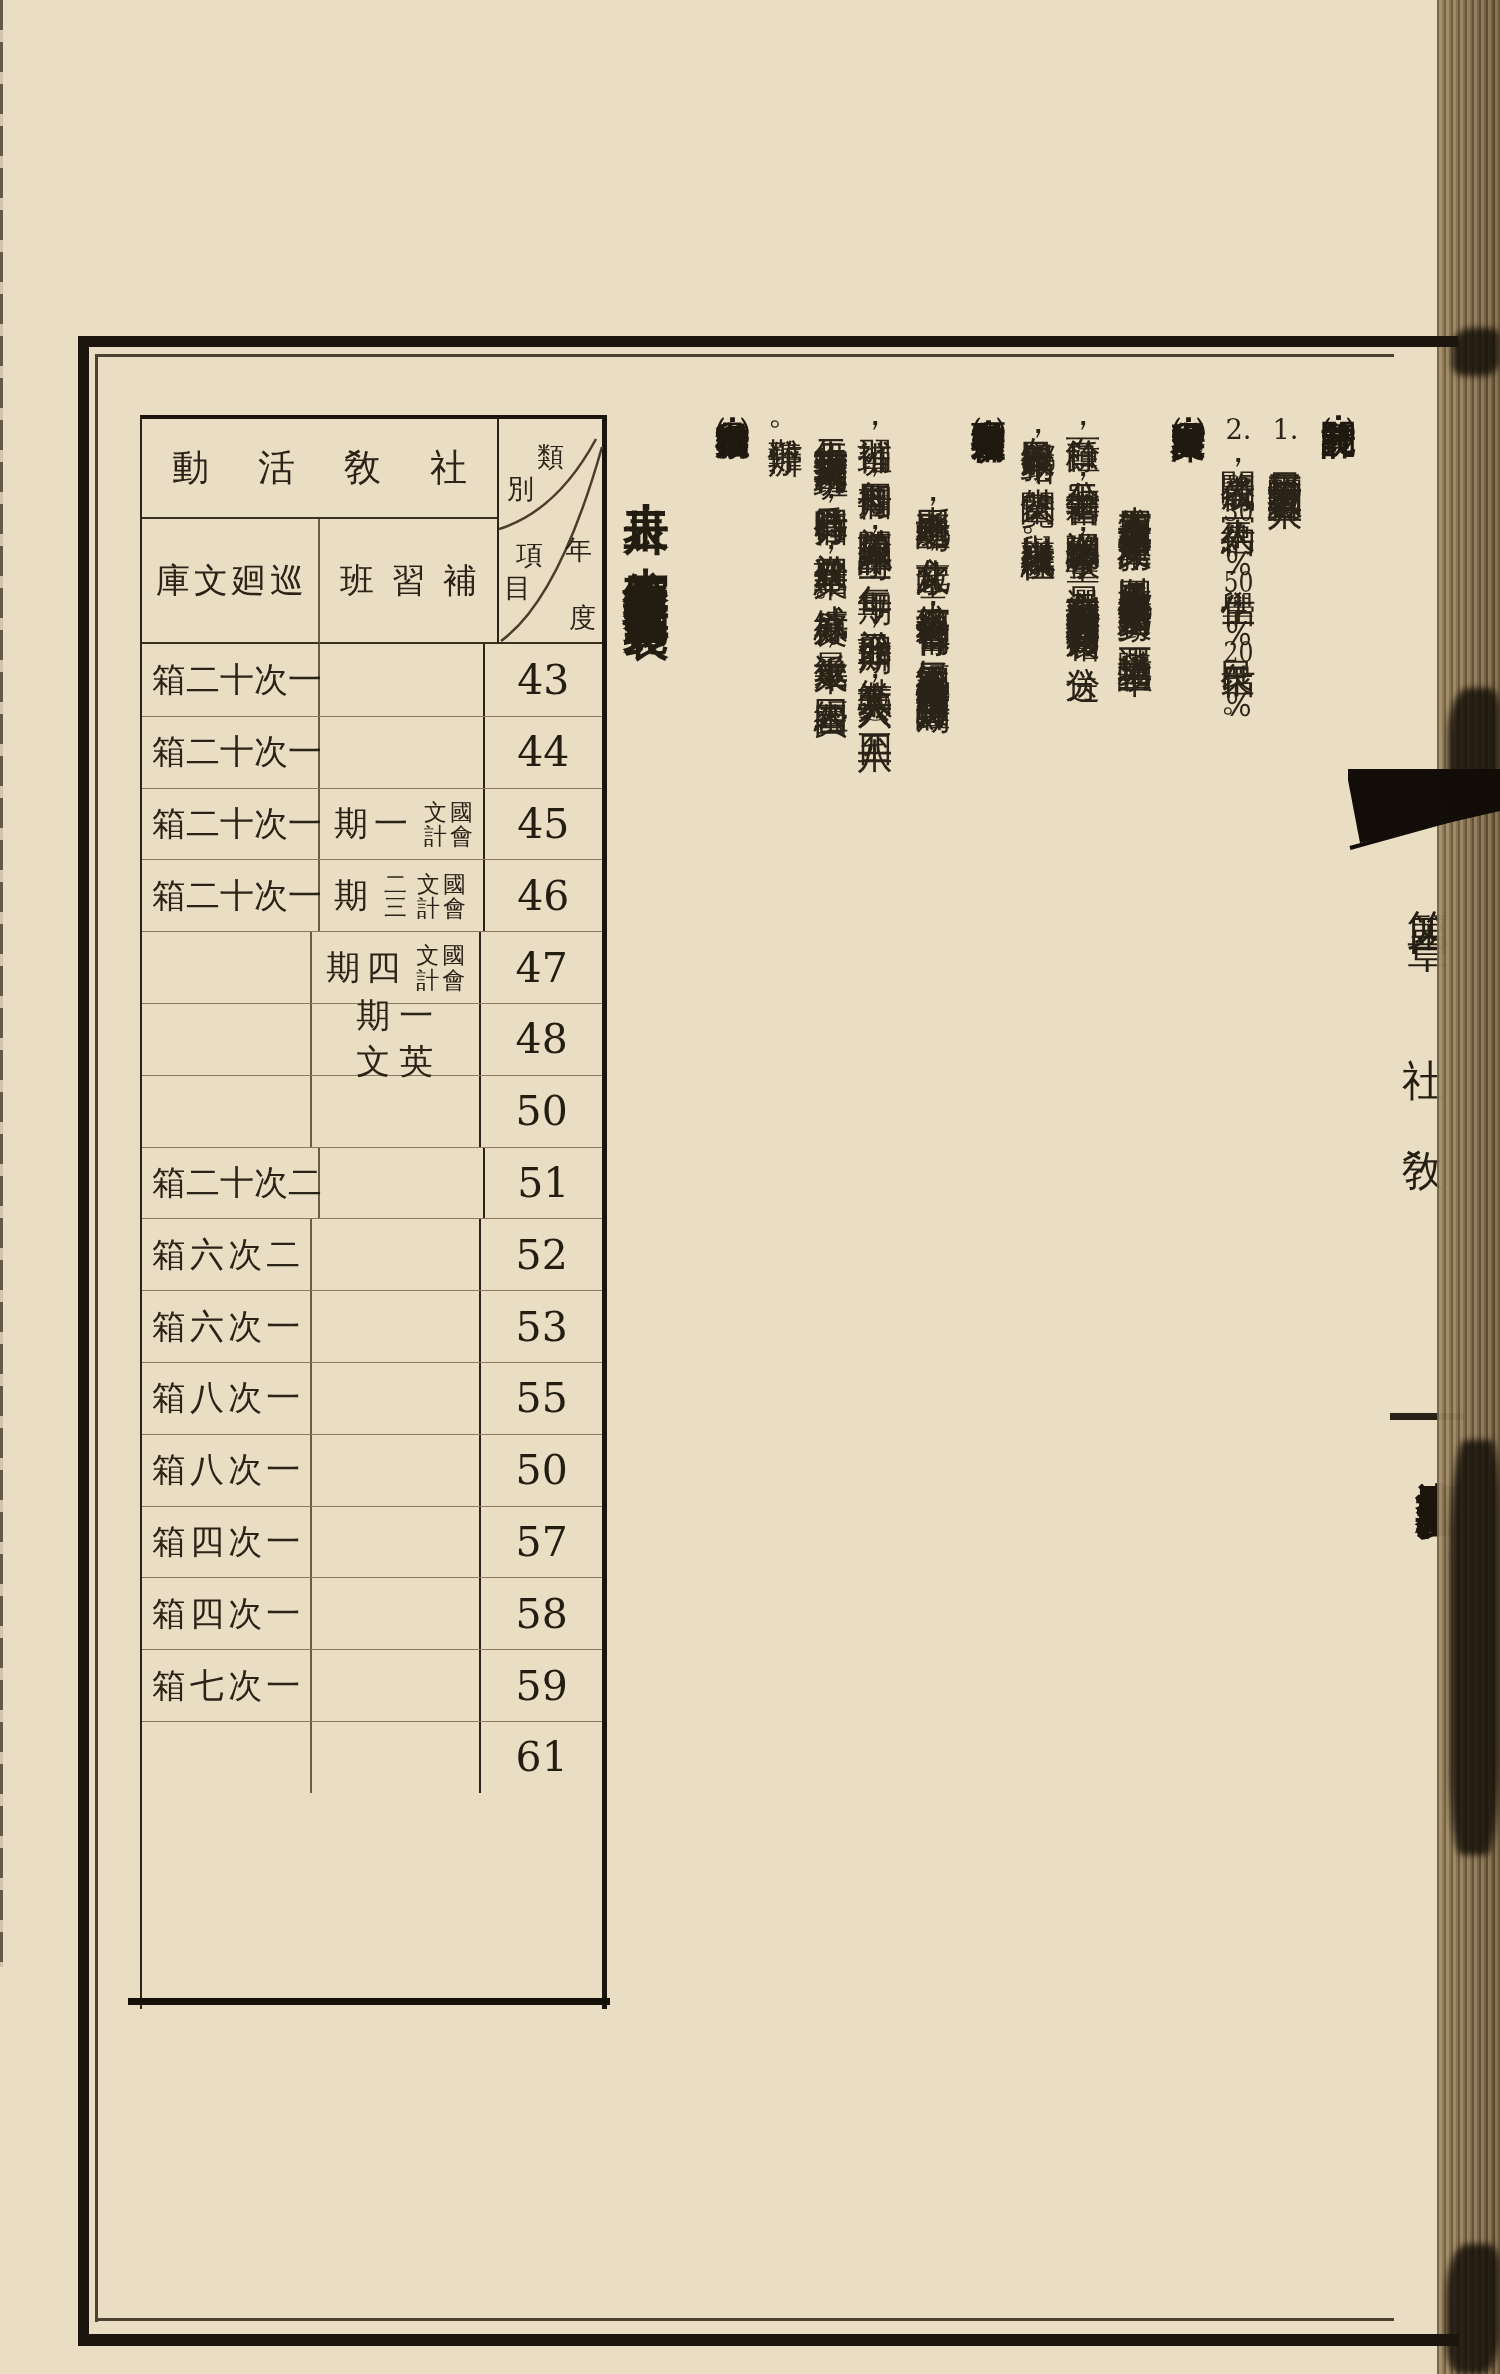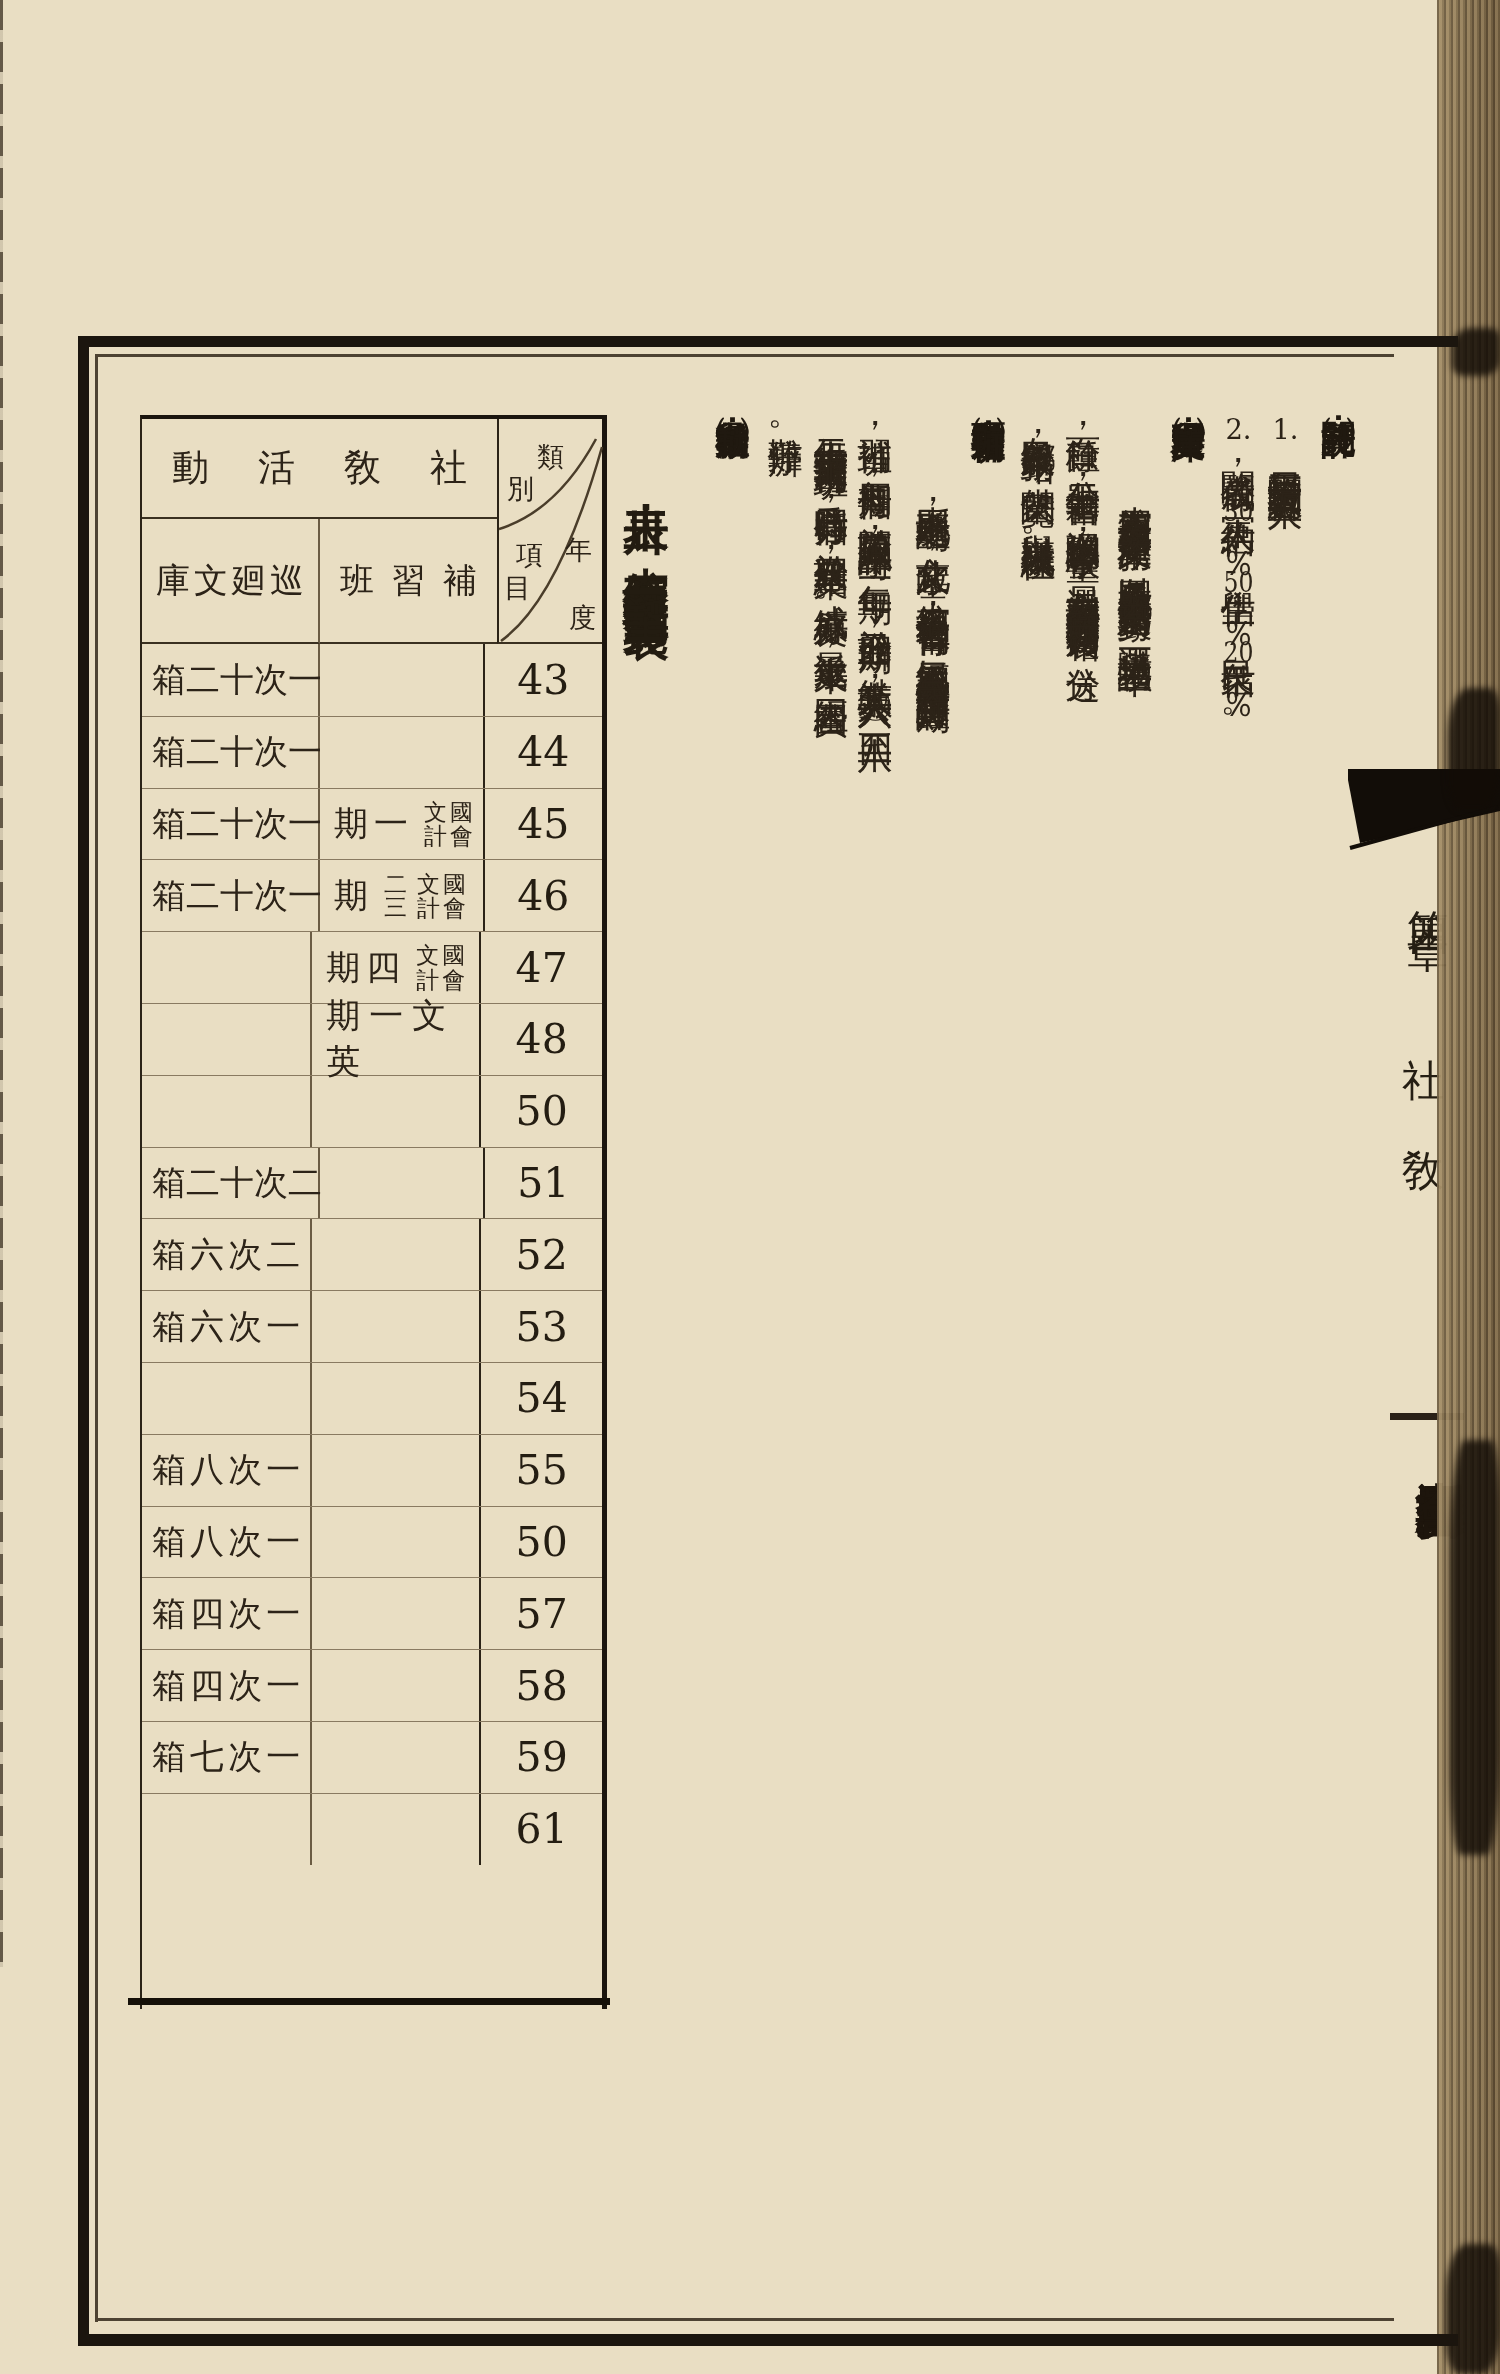--- a/index.html
+++ b/index.html
@@ -73,21 +73,21 @@
   .trow{display:flex;height:71.8px;box-sizing:border-box;border-top:1px solid rgba(96,80,56,.7);}
   .trow:first-child{border-top:none;}
   .cell-x{width:178px;box-sizing:border-box;border-right:2px solid #6b5c44;display:flex;align-items:center;
     justify-content:space-between;padding:0 10px;font-size:34px;color:#2c2318;}
   .cell-b{width:177px;box-sizing:border-box;border-right:2px solid #2b2317;display:flex;align-items:center;
     gap:10px;padding-left:14px;font-size:34px;color:#2c2318;}
   .cell-y{width:127px;display:flex;align-items:center;justify-content:center;font-size:41px;color:#241d12;}
   .stack{display:flex;flex-direction:column;line-height:1.05;font-size:23px;letter-spacing:3px;}
   .numstack{display:flex;flex-direction:column;line-height:1.0;font-size:23px;}
   .lead{letter-spacing:6px;}
-  .bline{letter-spacing:9px;}
+  .bline{letter-spacing:9px;margin-left:30px;}
 
   
   .chapter{position:absolute;left:1400px;top:876px;writing-mode:vertical-rl;text-orientation:upright;
     font-size:42px;letter-spacing:10px;color:#251e13;z-index:1;}
   .chword1{position:absolute;left:1402px;top:1053px;font-size:42px;color:#251e13;z-index:1;}
   .chword2{position:absolute;left:1402px;top:1143px;font-size:42px;color:#251e13;z-index:1;}
   .spinebar{position:absolute;left:1390px;top:1413px;width:74px;height:7px;background:#2a2117;z-index:1;}
   .spine-title{position:absolute;left:1416px;top:1442px;writing-mode:vertical-rl;text-orientation:upright;
     font-size:49px;font-weight:bold;letter-spacing:1px;color:#1d150c;z-index:1;line-height:1;}
   .tab-svg{position:absolute;left:1340px;top:755px;z-index:2;}
@@ -273,25 +273,20 @@
           <div class="cell-x">
             <span>箱</span>
             <span>六</span>
             <span>次</span>
             <span>一</span>
           </div>
           <div class="cell-b"></div>
           <div class="cell-y">53</div>
         </div>
         <div class="trow">
-          <div class="cell-x"></div>
-          <div class="cell-b"></div>
-          <div class="cell-y">54</div>
-        </div>
-        <div class="trow">
           <div class="cell-x">
             <span>箱</span>
             <span>八</span>
             <span>次</span>
             <span>一</span>
           </div>
           <div class="cell-b"></div>
           <div class="cell-y">55</div>
         </div>
         <div class="trow">

